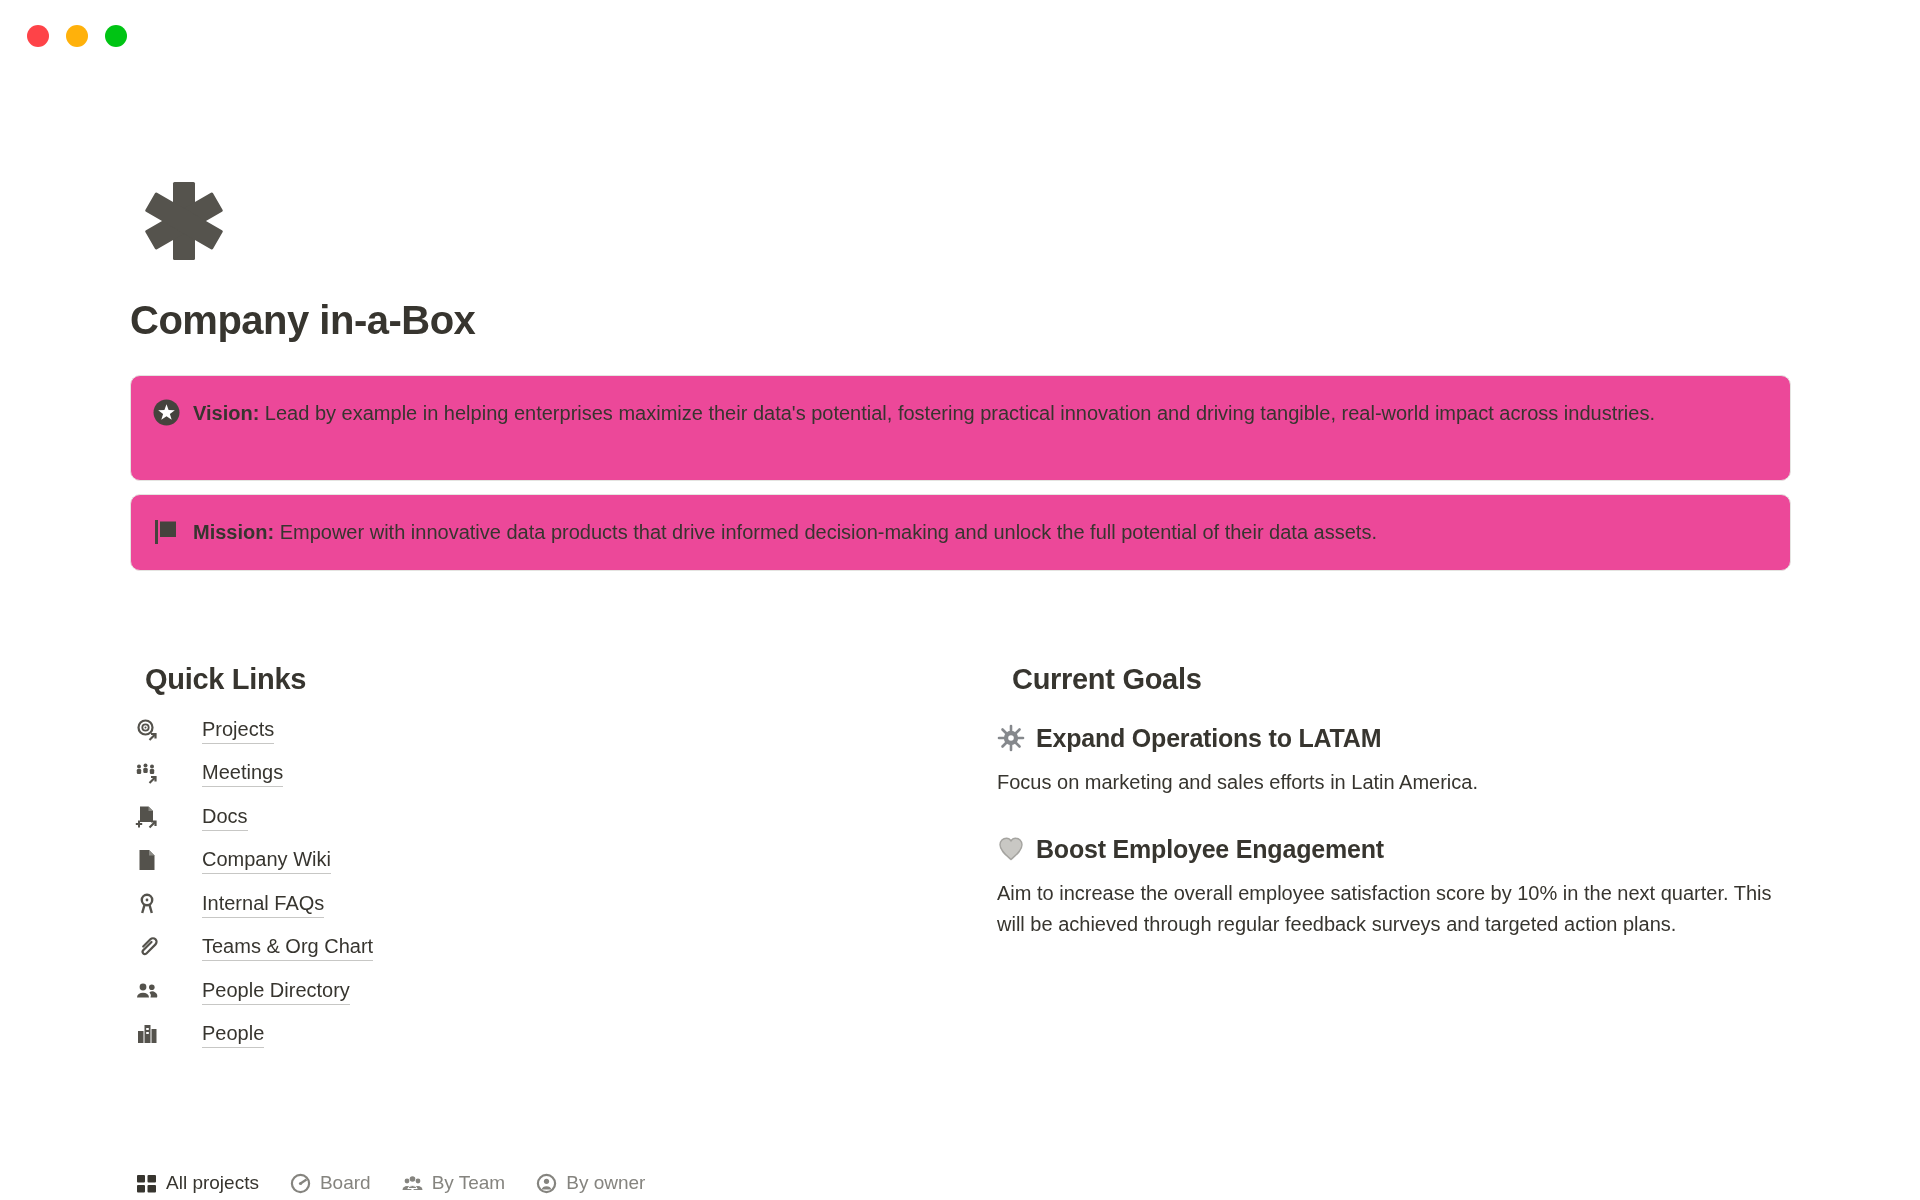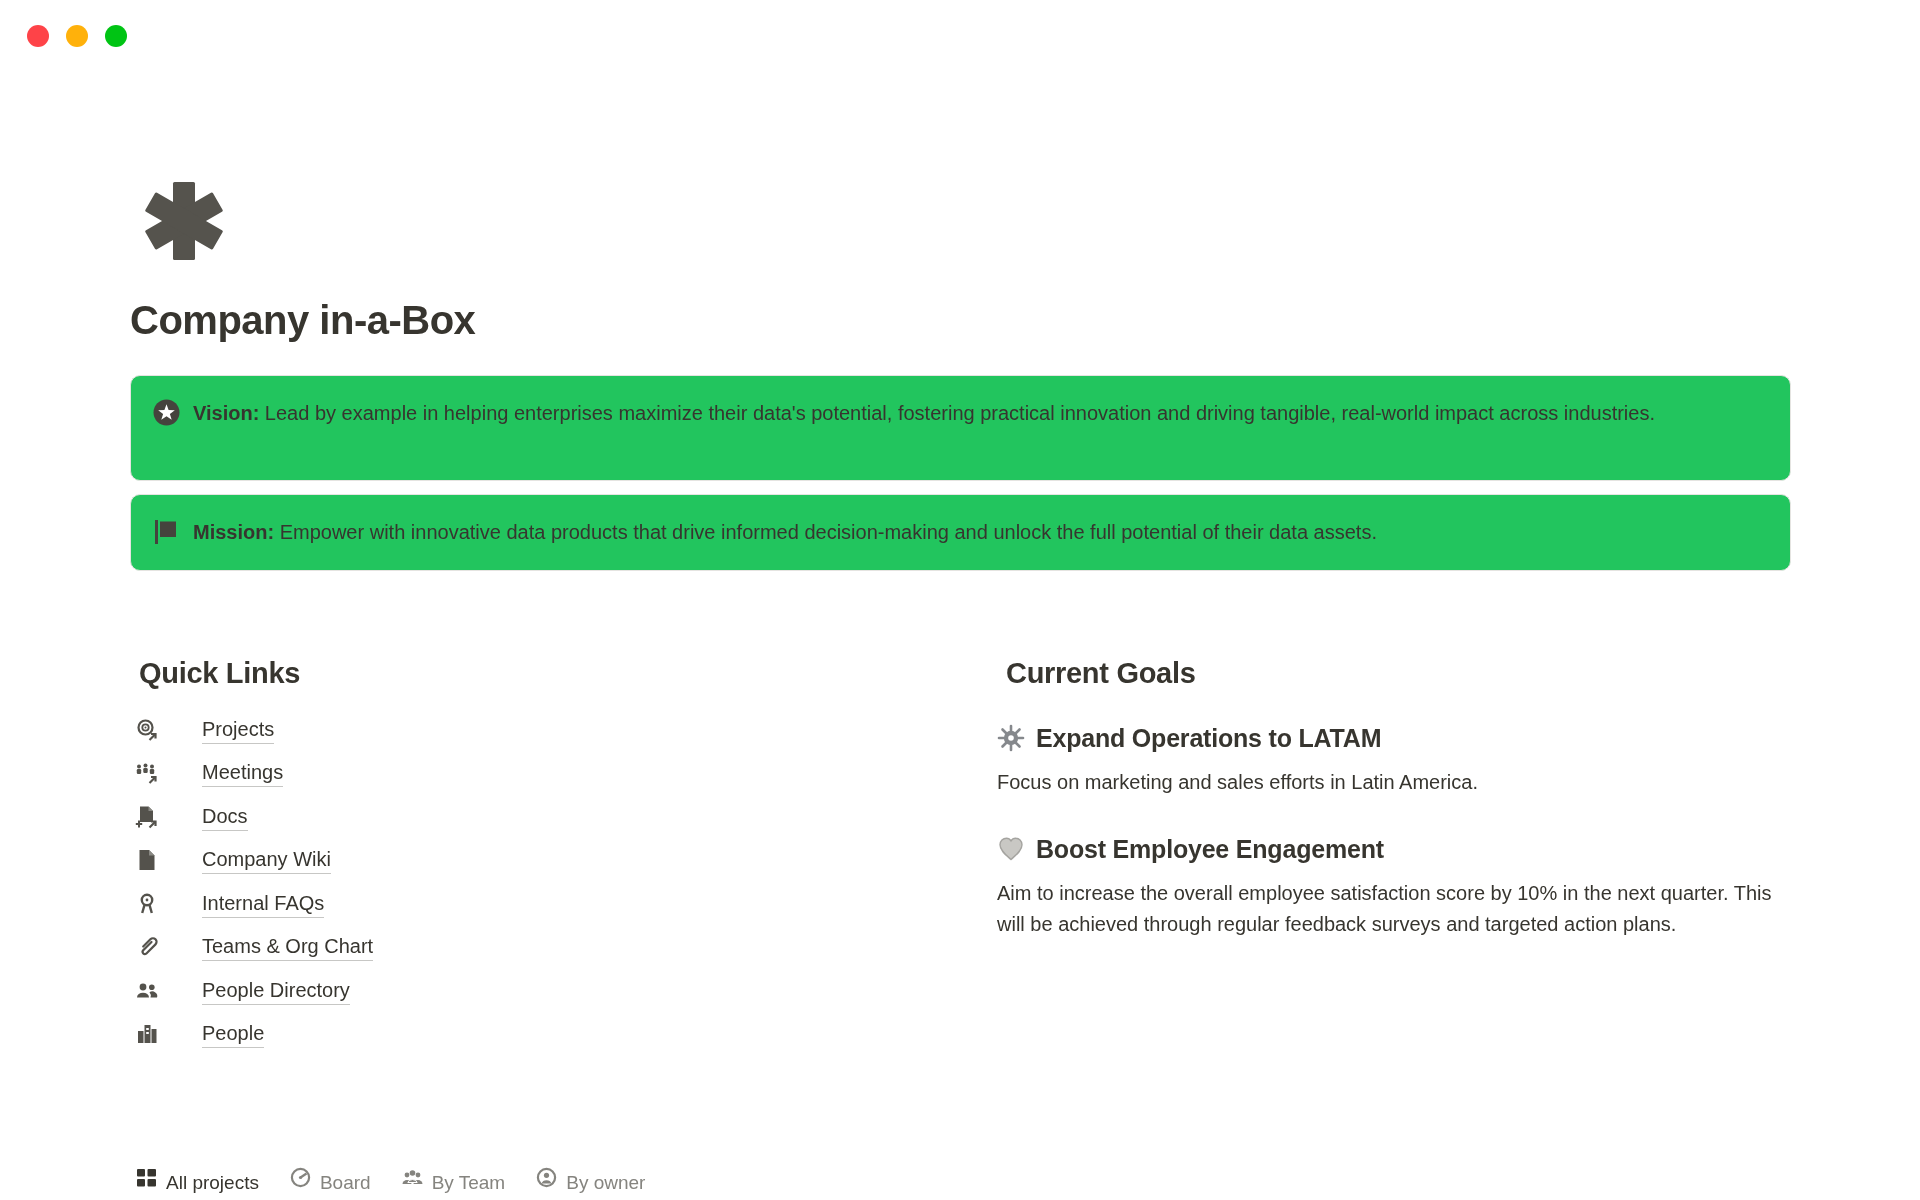--- a/index.html
+++ b/index.html
@@ -20,34 +20,34 @@
 
   .page-icon{position:absolute;left:15px;top:182px;width:78px;height:78px;}
 
   .page-title{
     position:absolute;left:0;top:292px;font-size:40px;font-weight:700;
     letter-spacing:-0.5px;line-height:56px;margin:0;
   }
 
   .callout{
     position:absolute;left:0;width:1661px;box-sizing:border-box;
-    border:1px solid #E5E4E1;border-radius:10px;background:#22c55e;
+    border:1px solid #E5E4E1;border-radius:10px;background:#ec4899;
     display:flex;align-items:flex-start;padding:20px 24px 20px 22px;
   }
   .callout.vision{top:375px;min-height:106px;}
   .callout.mission{top:494px;min-height:75px;}
   .callout .c-icon{flex:0 0 auto;width:27px;height:27px;margin:3px 13px 0 0;}
   .callout .c-text{font-size:20px;line-height:35px;}
   .callout .c-label{font-weight:700;}
 
   .col-left{position:absolute;left:0;top:0;width:820px;}
   .col-right{position:absolute;left:867px;top:0;width:794px;}
 
   h2.section{
-    position:absolute;left:0;top:644px;margin:9px;
+    position:absolute;left:0;top:644px;margin:15px;
     font-size:29px;font-weight:700;letter-spacing:-0.3px;line-height:40px;
   }
 
   .quick-list{position:absolute;left:0;top:708px;width:820px;}
   .q-row{height:43.5px;display:flex;align-items:center;cursor:pointer;gap:30px;}
   .q-row .q-icon{flex:0 0 auto;width:24px;height:24px;margin:0 13px 0 5px;}
   .q-row .q-label{
     font-size:20px;font-weight:500;color:#37352F;
     border-bottom:1px solid rgba(55,53,47,0.28);padding-bottom:1px;line-height:26px;
   }
@@ -57,21 +57,21 @@
   .goal h3{
     margin:0 0 13px 0;font-size:25px;font-weight:700;letter-spacing:-0.2px;
     line-height:32px;display:flex;align-items:center;
   }
   .goal h3 .g-icon{flex:0 0 auto;width:28px;height:28px;margin-right:11px;}
   .goal p{margin:0;font-size:20px;line-height:31.5px;}
 
   .tabs{
     position:absolute;left:5px;top:1166px;display:flex;align-items:center;gap:30px;
   }
-  .tab{display:flex;align-items:flex-start;gap:8px;cursor:pointer;}
+  .tab{display:flex;align-items:center;gap:8px;cursor:pointer;}
   .tab .t-icon{width:23px;height:23px;}
   .tab .t-label{font-size:19px;font-weight:500;line-height:34px;}
   .tab.active .t-label{color:#37352F;}
   .tab.inactive .t-label{color:#85847F;}
 
   svg{display:block;}
 </style>
 </head>
 <body>
 

